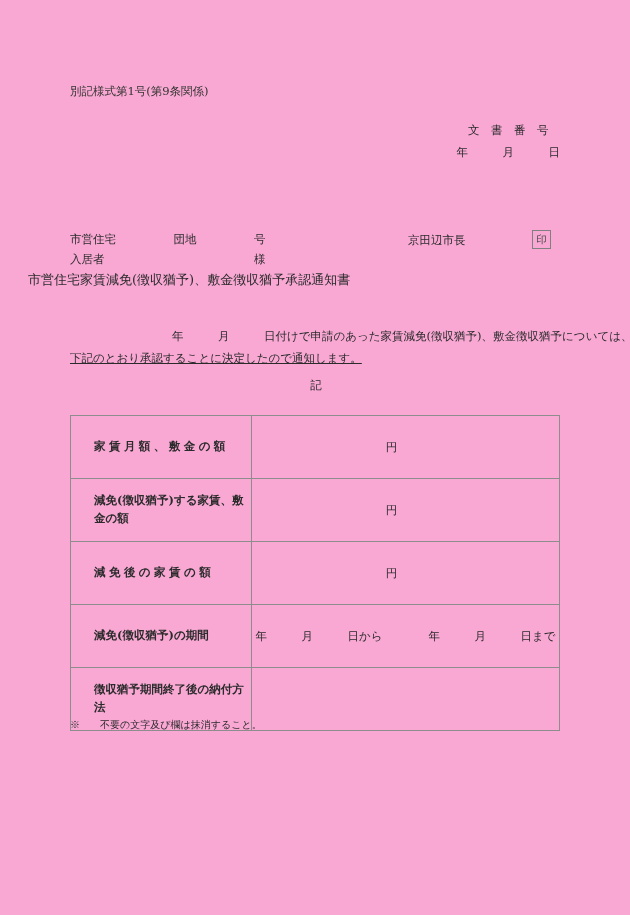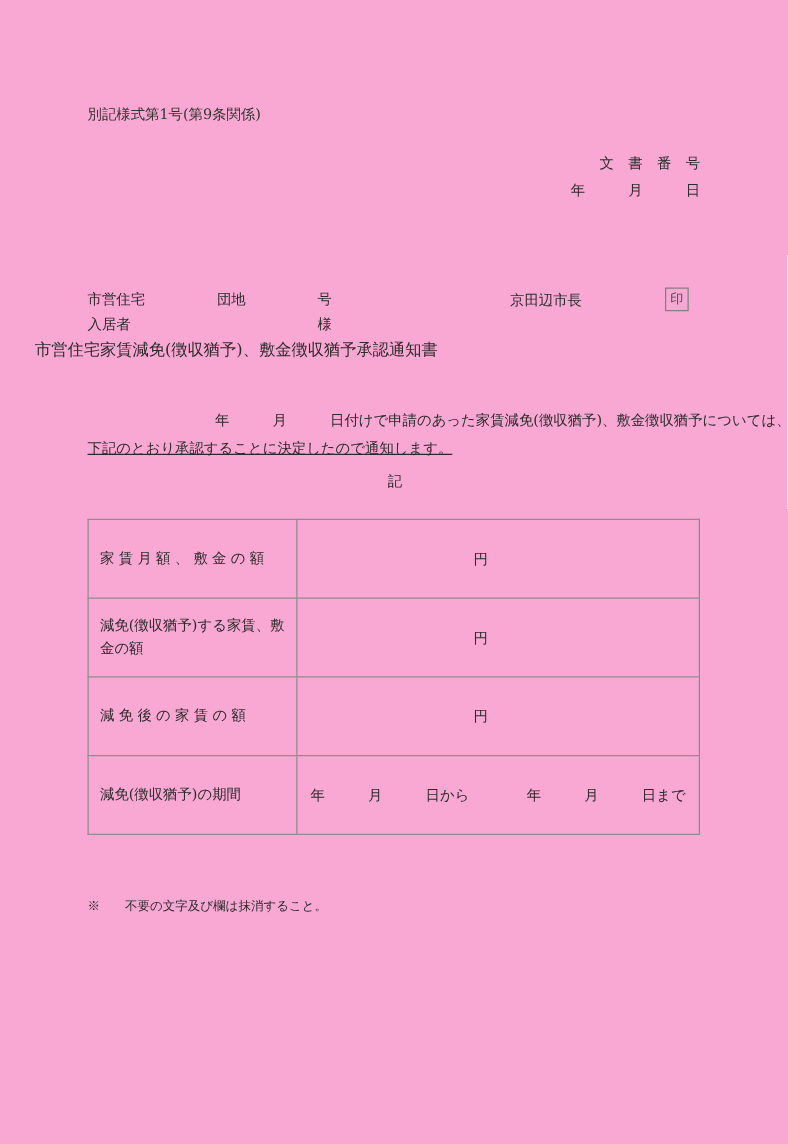--- a/index.html
+++ b/index.html
@@ -36,21 +36,21 @@
     left: 70px;
     top: 84px;
     font-size: 11.5px;
   }
 
   
   #doc-meta {
     position: absolute;
     right: 70px;
     top: 120px;
-    text-align: right;
+    text-align: center;
     font-size: 11.5px;
     line-height: 1.9;
   }
   #doc-meta div { white-space: pre; }
 
   
   #addressee {
     position: absolute;
     left: 70px;
     top: 181px;
@@ -129,23 +129,24 @@
   }
   #form-table td {
     border: 1px solid #8d8d8d;
     height: 54px;
     font-size: 11.5px;
     vertical-align: middle;
     padding: 4px 0;
   }
   #form-table td.label {
     width: 152px;
-    padding-left: 9px;
+    padding-left: 23px;
     padding-right: 5px;
     line-height: 1.55;
+    font-weight: bold;
   }
   #form-table td.value {
     text-align: center;
   }
   .label-spaced { letter-spacing: 0.30em; }
   .unit-yen {
     display: inline-block;
     transform: translateX(-14px);
   }
   .period-line { white-space: pre; }
@@ -201,18 +202,22 @@
           <td class="value"><span class="unit-yen">円</span></td>
         </tr>
         <tr>
           <td class="label"><span class="label-spaced">減免後の家賃の額</span></td>
           <td class="value"><span class="unit-yen">円</span></td>
         </tr>
         <tr>
           <td class="label"><span>減免(徴収猶予)の期間</span></td>
           <td class="value"><span class="period-line">年　　　月　　　日から　　　　年　　　月　　　日まで</span></td>
         </tr>
+        <tr>
+          <td class="label"><span>徴収猶予期間終了後の納付方法</span></td>
+          <td class="value"></td>
+        </tr>
       </tbody>
   </table>
 
   <div id="footnote">※　　不要の文字及び欄は抹消すること。</div>
 
 </div>
 
 </body></html>

